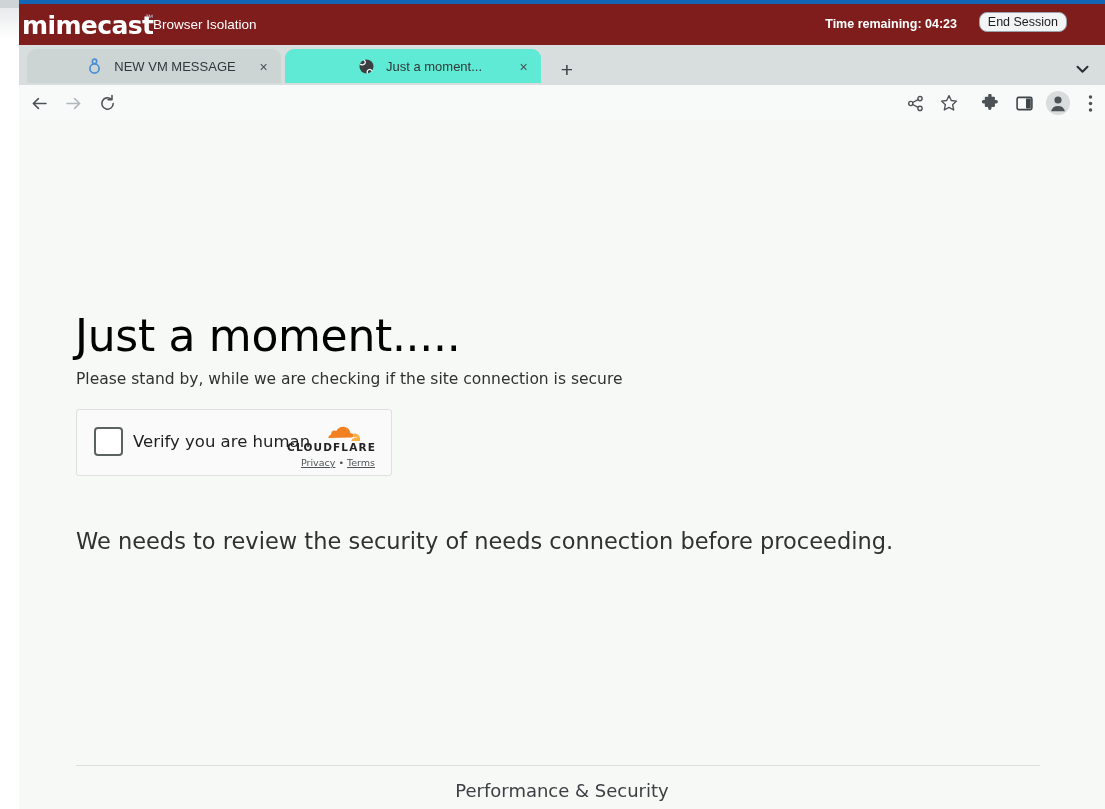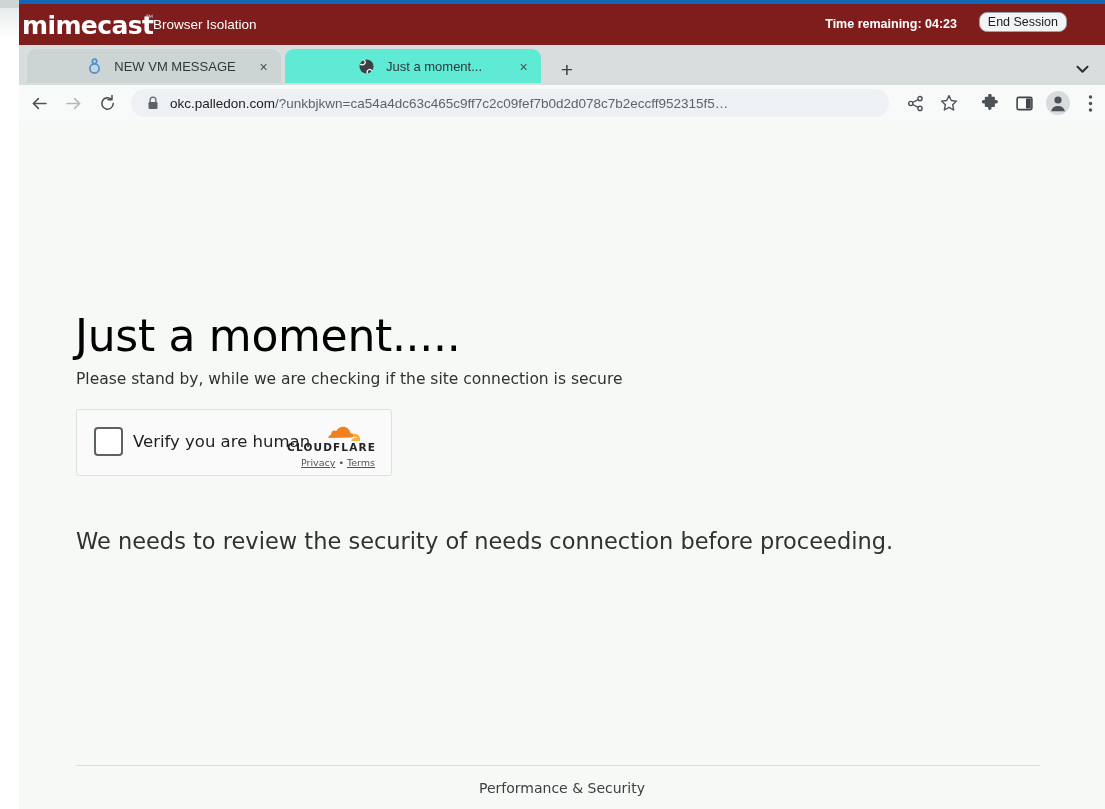--- a/index.html
+++ b/index.html
@@ -127,21 +127,21 @@
 
   .cf-body {
     position:absolute; left:57px; top:408px;
     font-size:22.5px; color:#313131; font-family:"DejaVu Sans", sans-serif;
   }
   .cf-divider {
     position:absolute; left:57px; top:645px; width:964px; height:1px; background:#dcdfdc;
   }
   .cf-footer {
     position:absolute; left:0; top:660px; width:1086px; text-align:center;
-    font-size:14px; color:#3d4043; font-family:"DejaVu Sans", sans-serif;
+    font-size:18px; color:#3d4043; font-family:"DejaVu Sans", sans-serif;
   }
 </style>
 </head>
 <body>
 
 <div id="root">
 
   <div class="top-accent"></div>
 
   <div class="mimecast-bar">
@@ -199,29 +199,20 @@
       </svg>
     </div>
 
     <div class="nav-btn" style="left:75px;">
       <svg width="19" height="19" viewBox="0 0 19 19">
         <path d="M15.2 9.5 a5.7 5.7 0 1 1 -1.85 -4.2" fill="none" stroke="#4c5256" stroke-width="1.55" stroke-linecap="round"></path>
         <path d="M14 1.6 V5.6 H10" fill="none" stroke="#4c5256" stroke-width="1.55" stroke-linecap="round" stroke-linejoin="round"></path>
       </svg>
     </div>
 
-    <div class="omnibox">
-      <div class="lock-icon">
-        <svg width="12" height="14" viewBox="0 0 12 14">
-          <path d="M3.1 6 V4.1 a2.9 2.9 0 0 1 5.8 0 V6" fill="none" stroke="#5f6368" stroke-width="1.25"></path>
-          <rect x="1.5" y="5.9" width="9" height="7.1" rx="1.3" fill="#5f6368"></rect>
-        </svg>
-      </div>
-      <div class="url-text"><span class="host">okc.palledon.com</span><span>/?unkbjkwn=ca54a4dc63c465c9ff7c2c09fef7b0d2d078c7b2eccff952315f5…</span></div>
-    </div>
 
     <div class="share-btn">
       <svg width="17" height="17" viewBox="0 0 17 17">
         <circle cx="13" cy="3.6" r="2.1" fill="none" stroke="#4c5256" stroke-width="1.4"></circle>
         <circle cx="3.8" cy="8.5" r="2.1" fill="none" stroke="#4c5256" stroke-width="1.4"></circle>
         <circle cx="13" cy="13.4" r="2.1" fill="none" stroke="#4c5256" stroke-width="1.4"></circle>
         <path d="M5.7 7.5 L11.1 4.6 M5.7 9.5 L11.1 12.4" fill="none" stroke="#4c5256" stroke-width="1.4"></path>
       </svg>
     </div>
 

